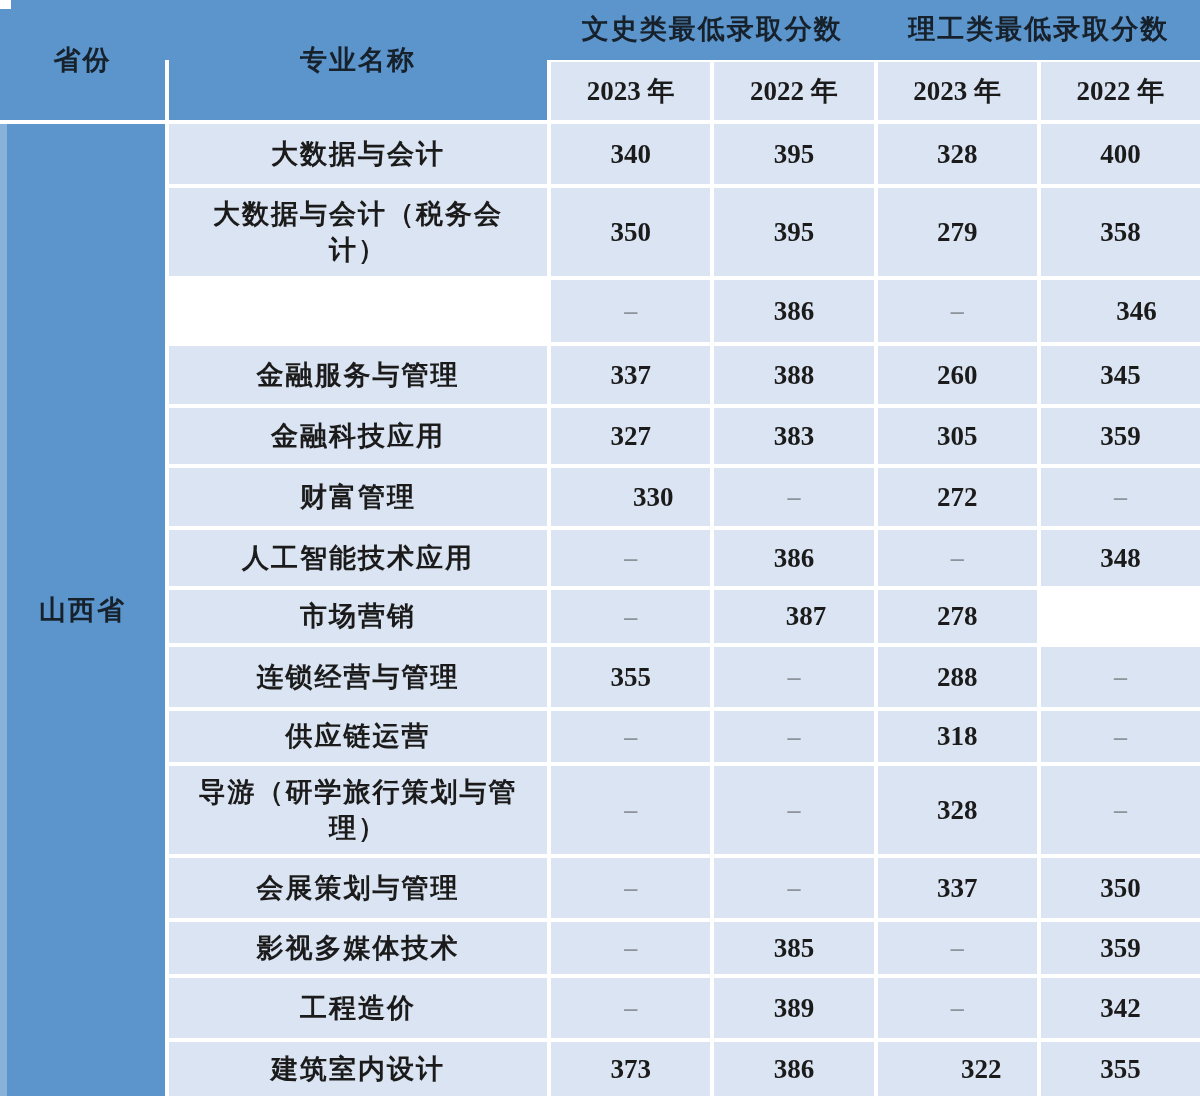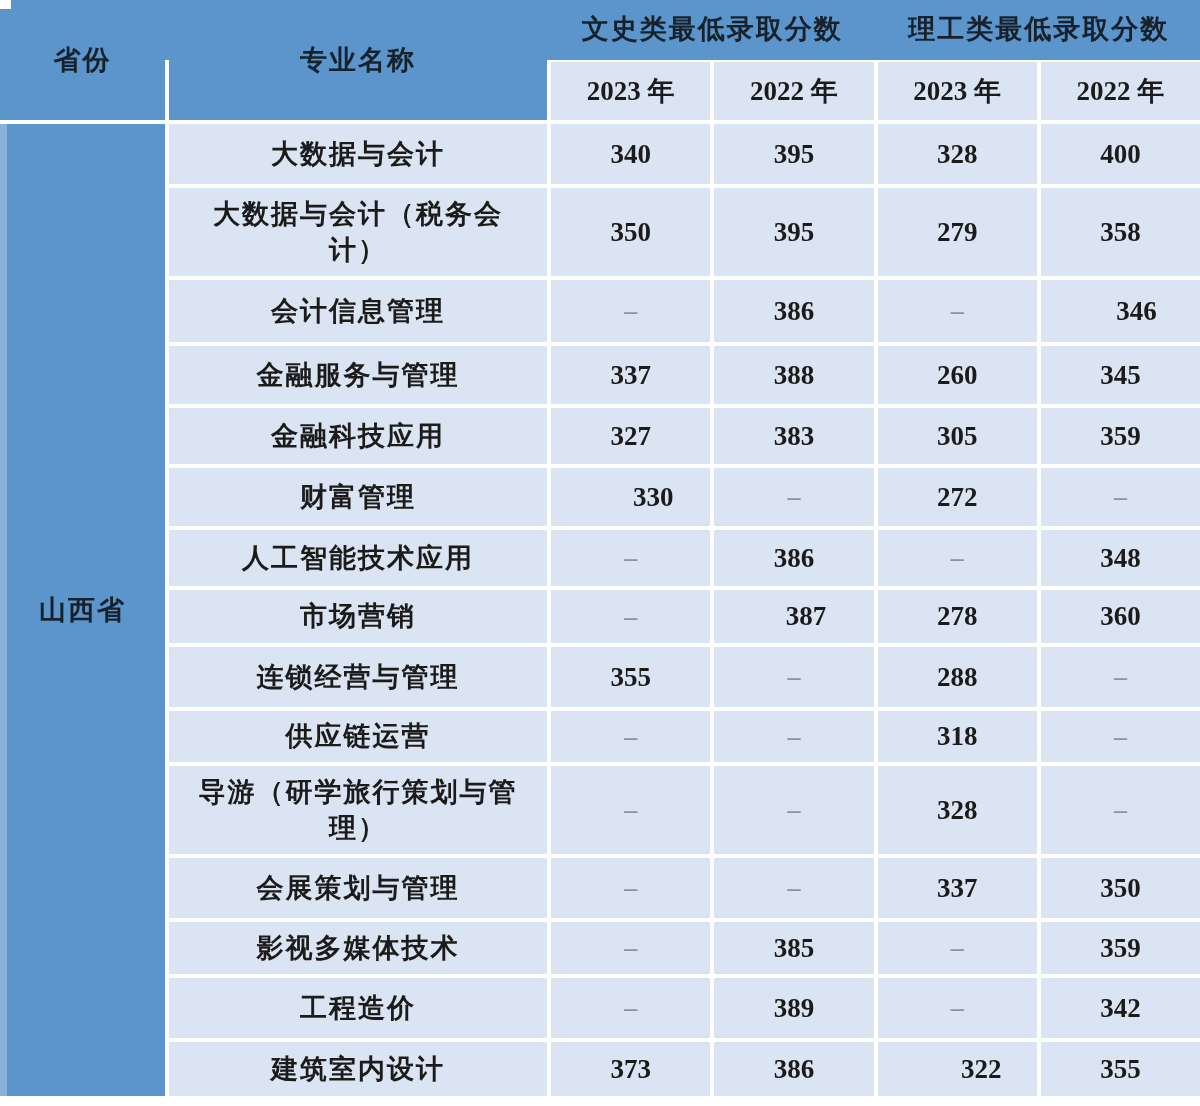--- a/index.html
+++ b/index.html
@@ -103,21 +103,20 @@
   <div class="cell light major-cell" style="grid-row: 3;">大数据与会计</div>
       <div class="cell light score-cell" style="grid-area: 3 / 3;">340</div>
       <div class="cell light score-cell" style="grid-area: 3 / 4;">395</div>
       <div class="cell light score-cell" style="grid-area: 3 / 5;">328</div>
       <div class="cell light score-cell" style="grid-area: 3 / 6;">400</div>
       <div class="cell light major-cell" style="grid-row: 4;">大数据与会计（税务会计）</div>
       <div class="cell light score-cell" style="grid-area: 4 / 3;">350</div>
       <div class="cell light score-cell" style="grid-area: 4 / 4;">395</div>
       <div class="cell light score-cell" style="grid-area: 4 / 5;">279</div>
       <div class="cell light score-cell" style="grid-area: 4 / 6;">358</div>
-      <div class="cell light major-cell" style="grid-row: 5;">会计信息管理</div>
       <div class="cell light score-cell dash" style="grid-area: 5 / 3;">–</div>
       <div class="cell light score-cell" style="grid-area: 5 / 4;">386</div>
       <div class="cell light score-cell dash" style="grid-area: 5 / 5;">–</div>
       <div class="cell light score-cell" style="grid-area: 5 / 6; padding-left: 32px;">346</div>
       <div class="cell light major-cell" style="grid-row: 6;">金融服务与管理</div>
       <div class="cell light score-cell" style="grid-area: 6 / 3;">337</div>
       <div class="cell light score-cell" style="grid-area: 6 / 4;">388</div>
       <div class="cell light score-cell" style="grid-area: 6 / 5;">260</div>
       <div class="cell light score-cell" style="grid-area: 6 / 6;">345</div>
       <div class="cell light major-cell" style="grid-row: 7;">金融科技应用</div>
@@ -132,21 +131,20 @@
       <div class="cell light score-cell dash" style="grid-area: 8 / 6;">–</div>
       <div class="cell light major-cell" style="grid-row: 9;">人工智能技术应用</div>
       <div class="cell light score-cell dash" style="grid-area: 9 / 3;">–</div>
       <div class="cell light score-cell" style="grid-area: 9 / 4;">386</div>
       <div class="cell light score-cell dash" style="grid-area: 9 / 5;">–</div>
       <div class="cell light score-cell" style="grid-area: 9 / 6;">348</div>
       <div class="cell light major-cell" style="grid-row: 10;">市场营销</div>
       <div class="cell light score-cell dash" style="grid-area: 10 / 3;">–</div>
       <div class="cell light score-cell" style="grid-area: 10 / 4; padding-left: 24px;">387</div>
       <div class="cell light score-cell" style="grid-area: 10 / 5;">278</div>
-      <div class="cell light score-cell" style="grid-area: 10 / 6;">360</div>
       <div class="cell light major-cell" style="grid-row: 11;">连锁经营与管理</div>
       <div class="cell light score-cell" style="grid-area: 11 / 3;">355</div>
       <div class="cell light score-cell dash" style="grid-area: 11 / 4;">–</div>
       <div class="cell light score-cell" style="grid-area: 11 / 5;">288</div>
       <div class="cell light score-cell dash" style="grid-area: 11 / 6;">–</div>
       <div class="cell light major-cell" style="grid-row: 12;">供应链运营</div>
       <div class="cell light score-cell dash" style="grid-area: 12 / 3;">–</div>
       <div class="cell light score-cell dash" style="grid-area: 12 / 4;">–</div>
       <div class="cell light score-cell" style="grid-area: 12 / 5;">318</div>
       <div class="cell light score-cell dash" style="grid-area: 12 / 6;">–</div>

